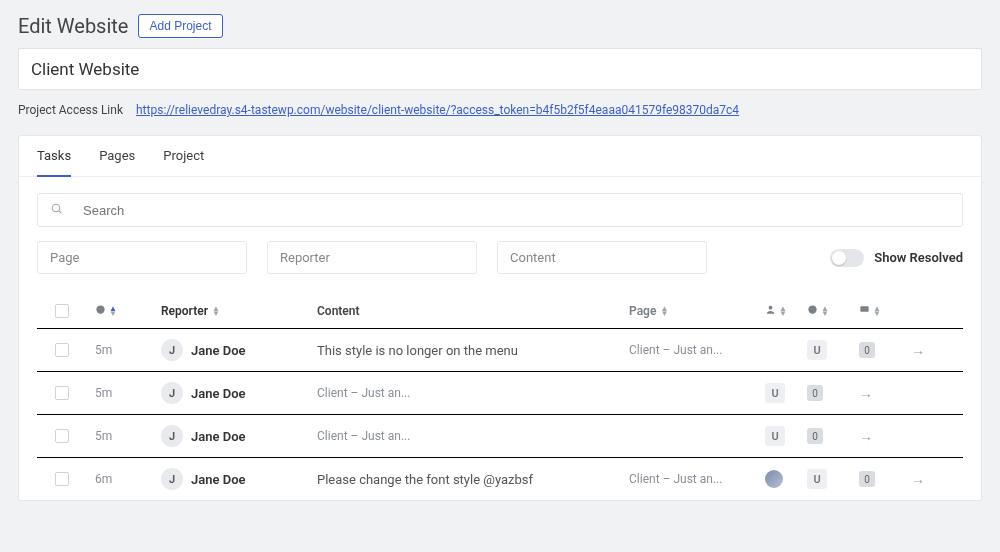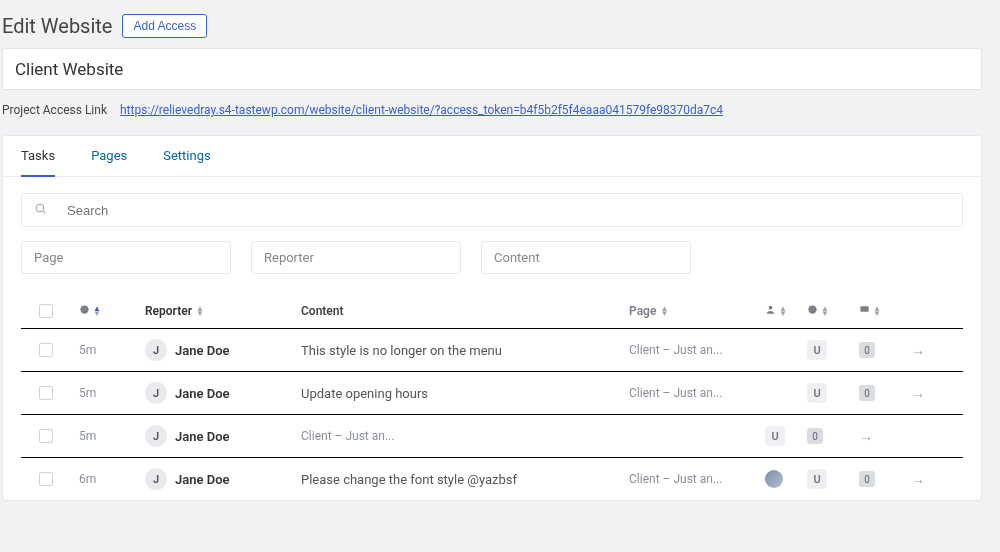--- a/index.html
+++ b/index.html
@@ -5,21 +5,21 @@
   * { box-sizing: border-box; margin: 0; padding: 0; }
   body {
     font-family: -apple-system, BlinkMacSystemFont, "Segoe UI", Roboto, Arial, sans-serif;
     background: #f1f2f4;
     color: #444;
     font-size: 13px;
     width: 1000px;
     height: 552px;
     overflow: hidden;
   }
-  .page { padding: 14px 18px 0 2px; }
+  .page { padding: 14px 18px 0 18px; }
   .header-row { display: flex; align-items: center; gap: 10px; margin-bottom: 10px; }
   .page-title { font-size: 20px; font-weight: 400; color: #444; }
   .add-btn {
     border: 1px solid #3b5fd1;
     color: #3b5fd1;
     background: #fff;
     padding: 4px 10px;
     font-size: 12px;
     border-radius: 3px;
     cursor: pointer;
@@ -34,22 +34,22 @@
     margin-bottom: 12px;
   }
   .link-row { font-size: 12px; color: #444; margin-bottom: 18px; margin-top: 13px; }
   .link-label { margin-right: 10px; }
   .link-url { color: #3b5fd1; text-decoration: underline; cursor: pointer; }
   .card {
     background: #fff;
     border: 1px solid #e6e7ea;
     border-radius: 3px;
   }
-  .tabs { display: flex; gap: 36px; padding: 12px 18px 0 18px; border-bottom: 1px solid #eceef1; text-align: center; }
-  .tab { padding-bottom: 12px; color: #0369a1; cursor: pointer; font-size: 13px; }
+  .tabs { display: flex; gap: 28px; padding: 12px 18px 0 18px; border-bottom: 1px solid #eceef1; text-align: center; }
+  .tab { padding-bottom: 12px; color: #404040; cursor: pointer; font-size: 13px; }
   .tab.active { color: #333; border-bottom: 2px solid #3b5fd1; margin-bottom: -1px; }
   .controls { padding: 16px 18px 0 18px; }
   .search-row {
     border: 1px solid #e6e7ea;
     border-radius: 3px;
     display: flex;
     align-items: center;
     padding: 8px 12px;
     color: #999;
     gap: 20px;
@@ -117,53 +117,57 @@
   .arrow { color:#9aa0aa; font-size:14px; cursor:pointer; }
   .icon-mini { color:#9aa0aa; font-size:12px; }
   .col-icon { display:flex; align-items:center; gap:3px; color:#7a7f88; }
 </style>
 </head>
 <body>
 
 <div class="page">
   <div class="header-row">
     <div class="page-title">Edit Website</div>
-    <button class="add-btn">Add Access</button>
+    <button class="add-btn">Add Project</button>
   </div>
 
   <div class="name-field">Client Website</div>
 
   <div class="link-row">
     <span class="link-label">Project Access Link</span>
     <a class="link-url">https://relievedray.s4-tastewp.com/website/client-website/?access_token=b4f5b2f5f4eaaa041579fe98370da7c4</a>
   </div>
 
   <div class="card">
     <div class="tabs">
       <div class="tab active">Tasks</div>
       <div class="tab">Pages</div>
-      <div class="tab">Settings</div>
+      <div class="tab">Project</div>
     </div>
 
     <div class="controls">
       <div class="search-row">
         <span class="icon-mini">
           <svg width="13" height="13" viewBox="0 0 24 24" fill="none" stroke="currentColor" stroke-width="2">
               <circle cx="11" cy="11" r="7"></circle>
               <line x1="21" y1="21" x2="16.5" y2="16.5"></line>
             </svg>
         </span>
         <input type="text" placeholder="Search" style="">
       </div>
 
       <div class="filter-row">
         <div class="filter-box">Page</div>
         <div class="filter-box">Reporter</div>
         <div class="filter-box">Content</div>
         <div class="spacer"></div>
+        <div class="toggle-wrap">
+          <div class="toggle"></div>
+          <span>Show Resolved</span>
+        </div>
       </div>
 
       <div class="table">
         <div class="thead">
           <div>
               <div class="checkbox"></div>
             </div>
           <div class="col-icon">
             <span>
               <svg width="11" height="11" viewBox="0 0 24 24" fill="#7a7f88">
@@ -246,21 +250,20 @@
   </div>
             <div class="trow">
     <div>
                 <div class="checkbox"></div>
               </div>
     <div class="time">5m</div>
     <div class="reporter">
       <div class="avatar-initial">J</div>
       <span>Jane Doe</span>
     </div>
-    <div class="content-cell">Update opening hours</div>
     <div class="page-cell">Client – Just an...</div>
     <div></div>
     <div><span class="pill">U</span></div>
     <div><span class="badge-count">0</span></div>
     <div class="arrow">→</div>
   </div>
             <div class="trow">
     <div>
                 <div class="checkbox"></div>
               </div>

